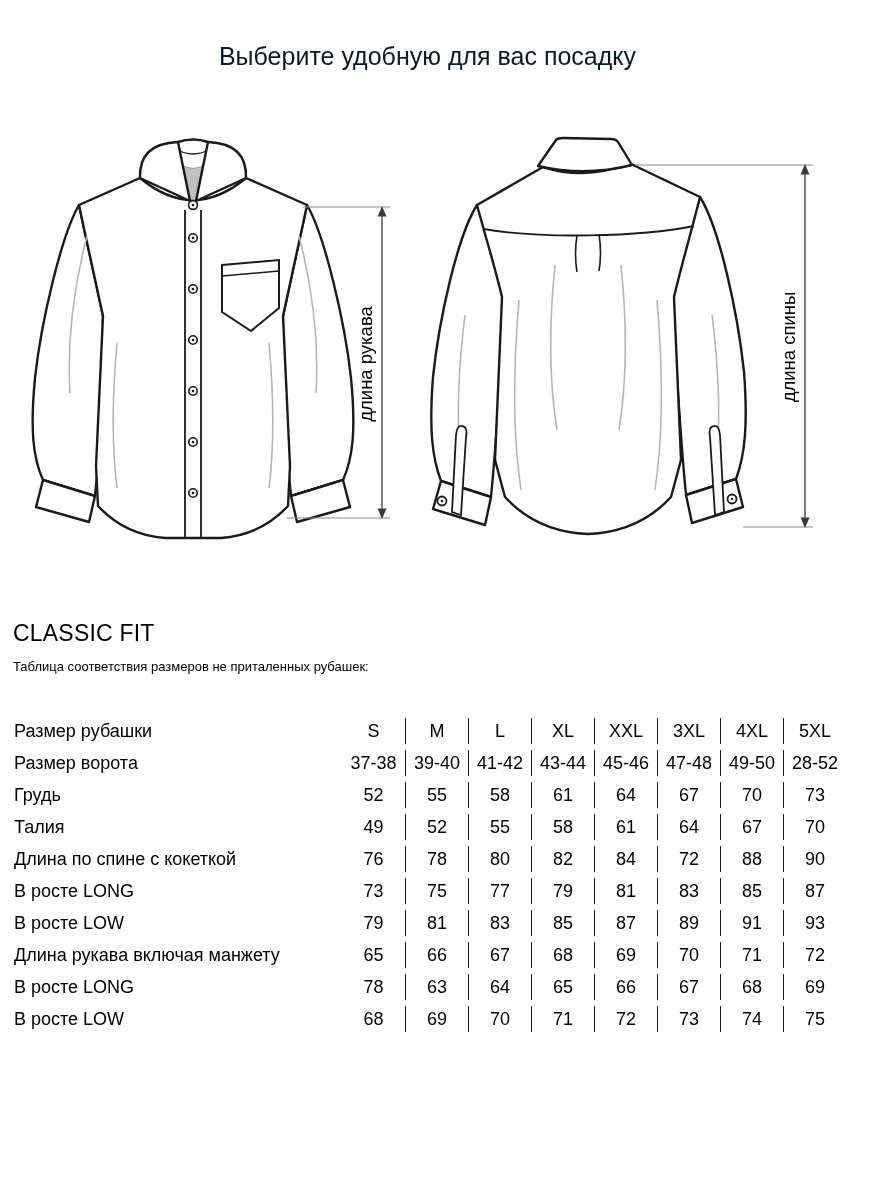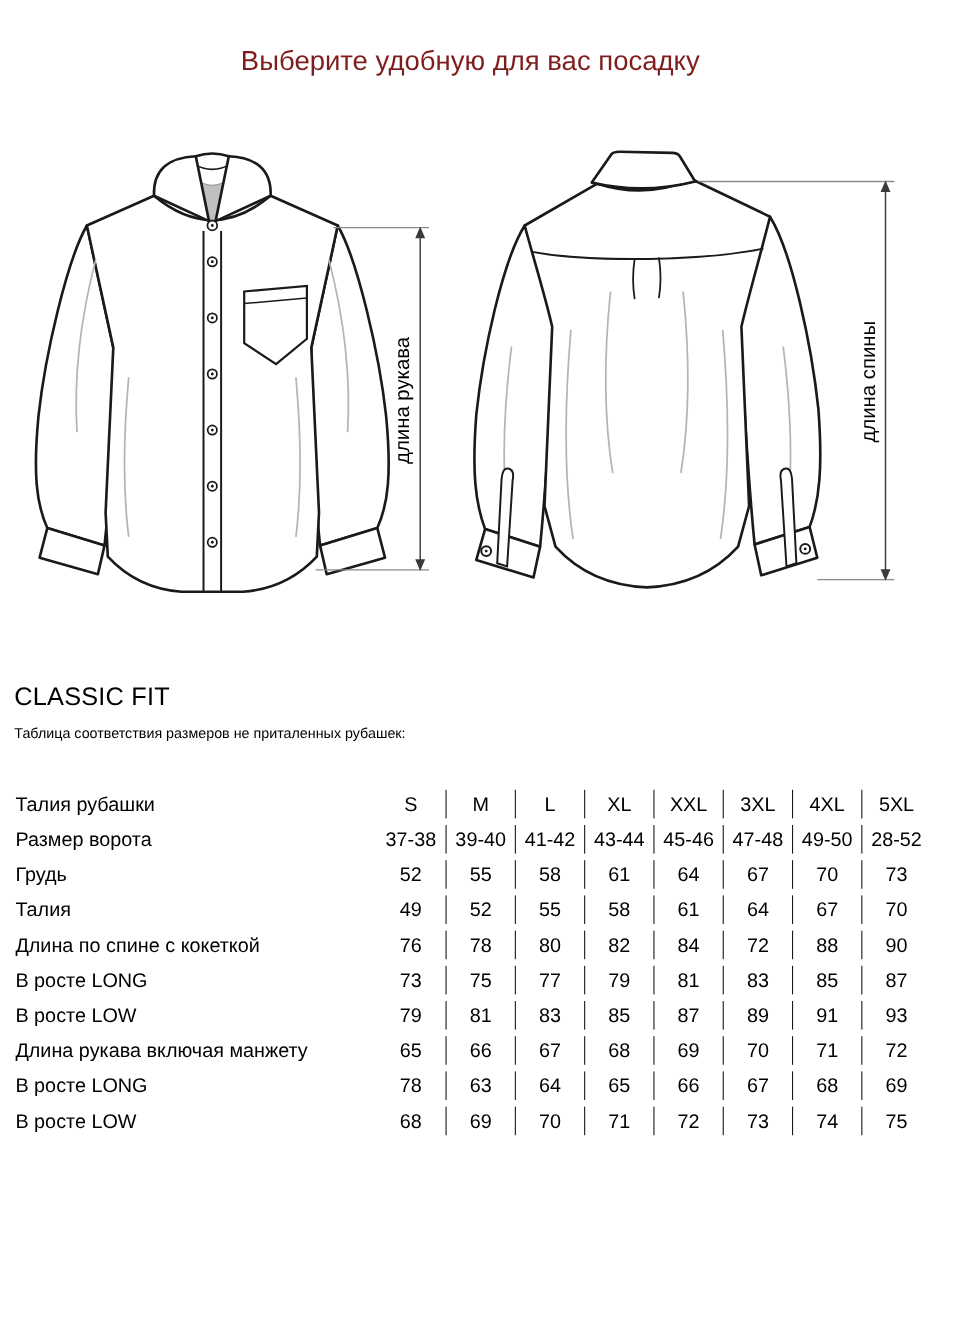--- a/index.html
+++ b/index.html
@@ -12,21 +12,21 @@
     color: #000;
     overflow: hidden;
   }
   .page-title {
     position: absolute;
     top: 42px; left: 0;
     width: 855px;
     text-align: center;
     font-size: 25px;
     font-weight: 400;
-    color: #7f1d1d;
+    color: #0f172a;
   }
   .front-figure { position: absolute; left: 15px; top: 128px; }
   .back-figure  { position: absolute; left: 415px; top: 125px; }
   .dim-label { font-size: 18.5px; fill: #000; font-family: "Liberation Sans", sans-serif; }
   .classic-heading {
     position: absolute;
     left: 13px; top: 620px;
     font-size: 23px;
     font-weight: 400;
     letter-spacing: 0.2px;
@@ -196,21 +196,21 @@
       <col style="width:63px">
       <col style="width:63px">
       <col style="width:63px">
     <col style="width:63px">
       <col style="width:63px">
       <col style="width:63px">
       <col style="width:63px">
   </colgroup>
   <tbody>
       <tr>
-        <td class="row-label">Талия рубашки</td>
+        <td class="row-label">Размер рубашки</td>
         <td class="cell">S</td>
         <td class="cell">M</td>
         <td class="cell">L</td>
         <td class="cell">XL</td>
         <td class="cell">XXL</td>
         <td class="cell">3XL</td>
         <td class="cell">4XL</td>
         <td class="cell">5XL</td>
       </tr>
       <tr>

